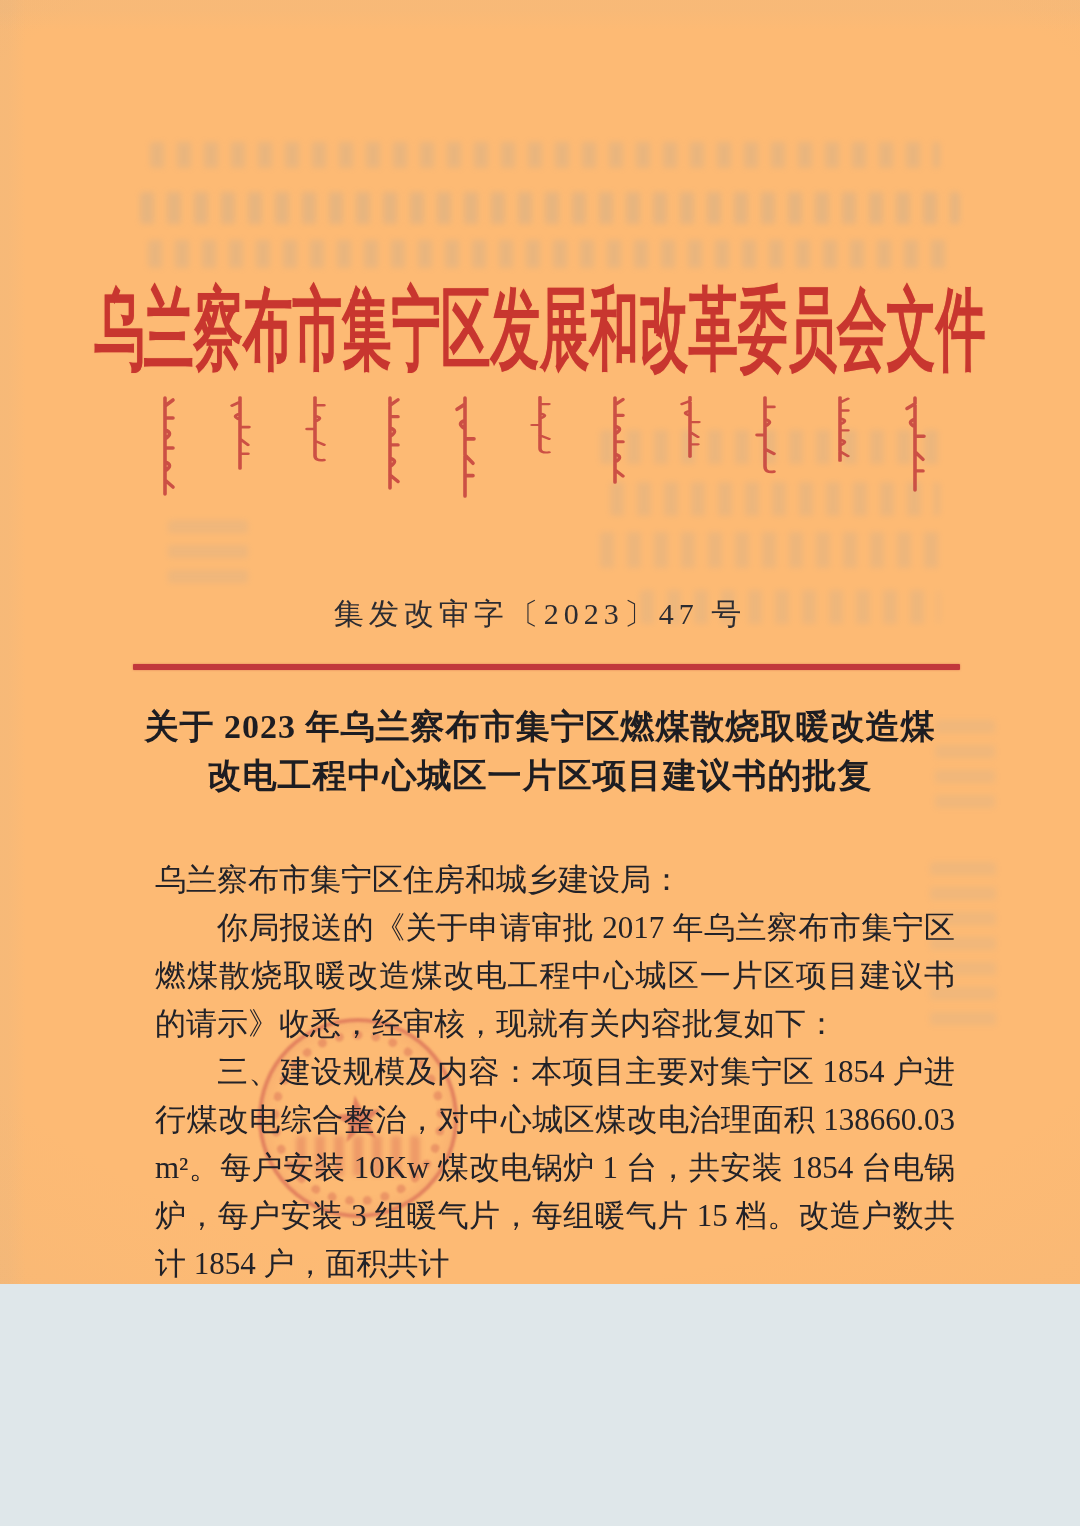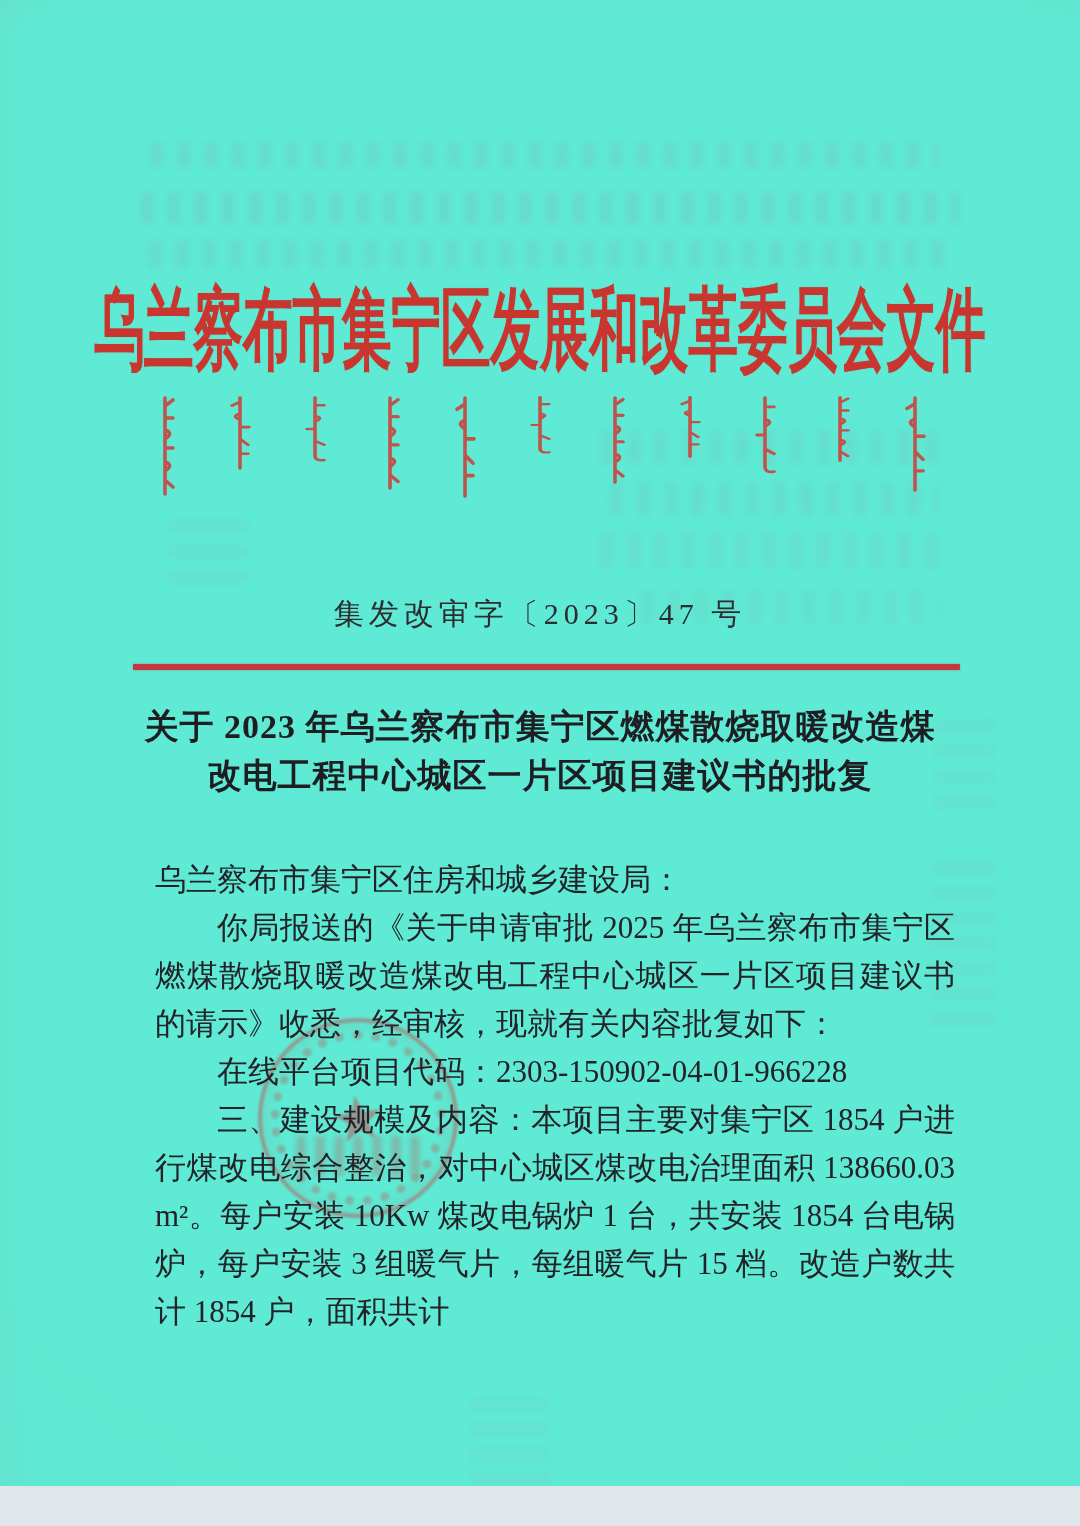--- a/index.html
+++ b/index.html
@@ -1,20 +1,20 @@
 <!DOCTYPE html>
 <html lang="zh"><head>
 <meta charset="utf-8">
 <style>
   html,body{margin:0;padding:0;background:#dfe7ea;}
   .page{
     position:relative;
-    width:1080px;height:1486px;
+    width:1080px;height:1284px;
     margin:0 auto;
-    background:#5eead4;
+    background:#fdba74;
     overflow:hidden;
     font-family:"Liberation Serif","DejaVu Serif",serif;
   }
   
   .page::after{
     content:"";position:absolute;inset:0;pointer-events:none;
     background:
       radial-gradient(120% 90% at 50% 45%, rgba(255,255,255,0) 60%, rgba(120,140,150,0.08) 100%),
       linear-gradient(180deg, rgba(150,170,180,0.05) 0 10px, rgba(0,0,0,0) 30px),
       linear-gradient(90deg, rgba(150,170,180,0.06) 0 8px, rgba(0,0,0,0) 26px);
@@ -161,18 +161,17 @@
 
   <div class="seal">
     <div class="ring"></div>
     <div class="ring2"></div>
     <div class="star">★</div>
     <div class="inner-smudge"></div>
   </div>
 
   <div class="body-block">
     <p>乌兰察布市集宁区住房和城乡建设局：</p>
-    <p class="indent">你局报送的《关于申请审批 2025 年乌兰察布市集宁区燃煤散烧取暖改造煤改电工程中心城区一片区项目建议书的请示》收悉，经审核，现就有关内容批复如下：</p>
-    <p class="indent">在线平台项目代码：2303-150902-04-01-966228</p>
+    <p class="indent">你局报送的《关于申请审批 2017 年乌兰察布市集宁区燃煤散烧取暖改造煤改电工程中心城区一片区项目建议书的请示》收悉，经审核，现就有关内容批复如下：</p>
     <p class="indent">三、建设规模及内容：本项目主要对集宁区 1854 户进行煤改电综合整治，对中心城区煤改电治理面积 138660.03 m²。每户安装 10Kw 煤改电锅炉 1 台，共安装 1854 台电锅炉，每户安装 3 组暖气片，每组暖气片 15 档。改造户数共计 1854 户，面积共计</p>
   </div>
 
 </div>
 
 </body></html>

